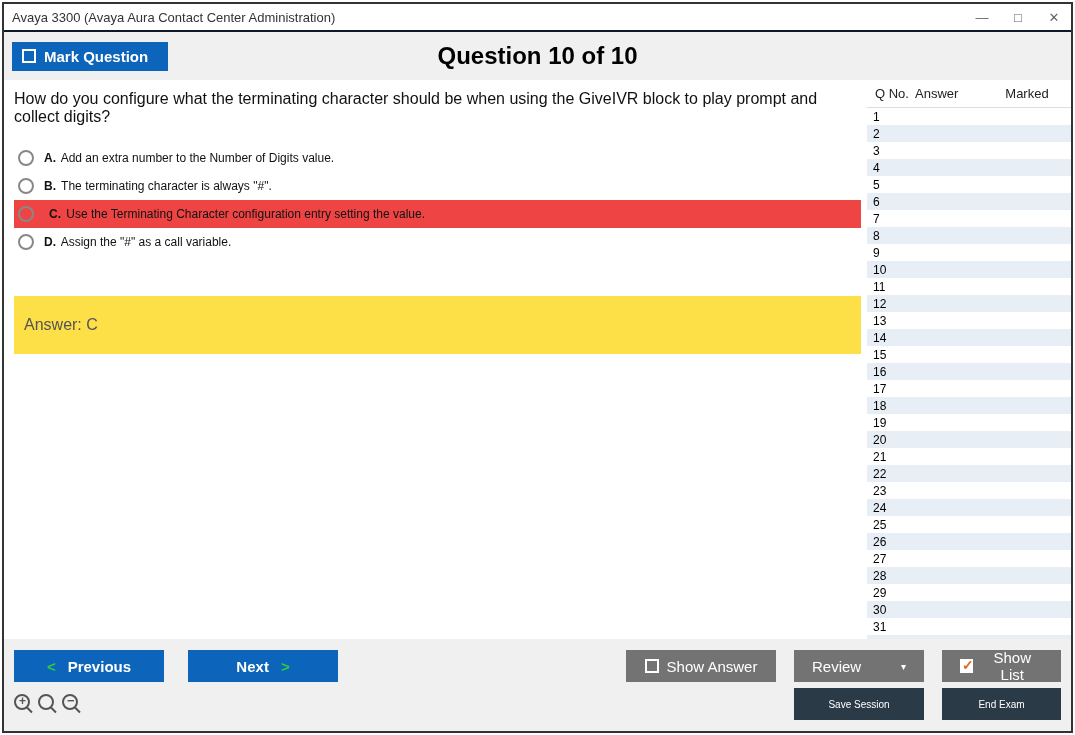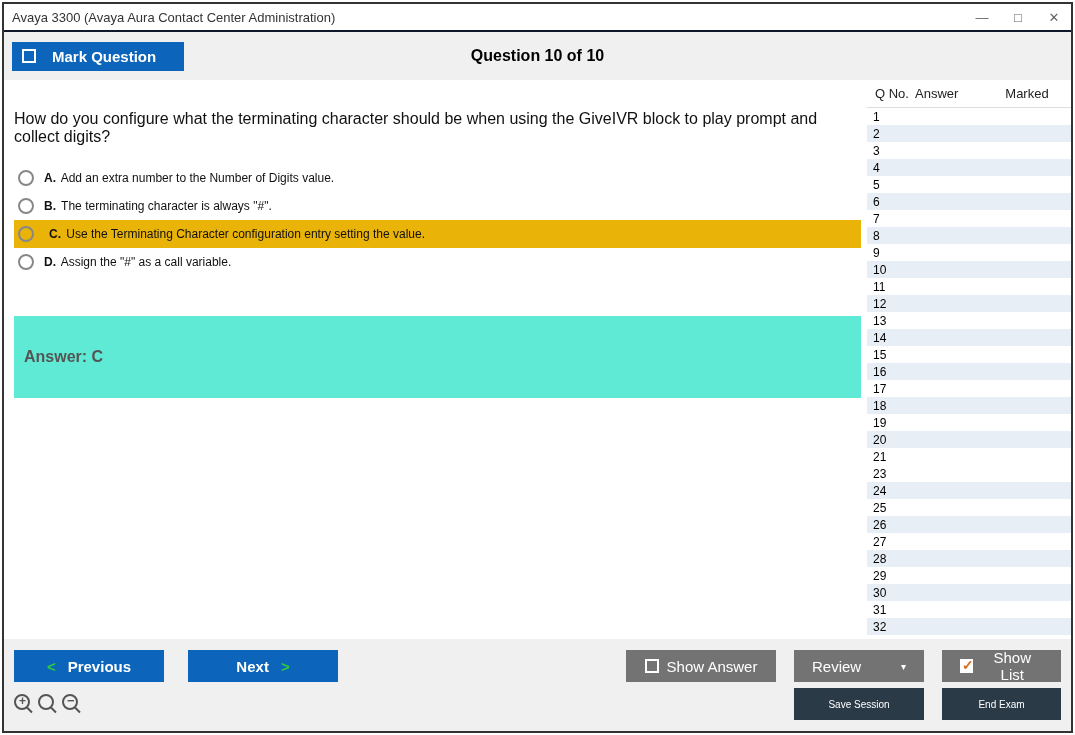--- a/index.html
+++ b/index.html
@@ -12,42 +12,42 @@
     height: 28px; display: flex; align-items: center; justify-content: space-between;
     padding: 0 8px; border-bottom: 2px solid #0f172a; background: #fff; font-size: 13px; color: #333;
   }
   .titlebar .controls { display: flex; gap: 18px; color: #666; font-size: 13px; }
   .titlebar .controls span { cursor: pointer; width: 18px; text-align: center; }
 
   .toolbar {
     height: 48px; background: #f0f0f0; display: flex; align-items: center; position: relative;
   }
   .mark-btn {
-    margin-left: 8px; background: #0c65ba; color: #fff; border: none; padding: 6px 28px 6px 10px;
-    font-size: 15px; font-weight: bold; display: flex; align-items: center; gap: 16px; cursor: pointer;
+    margin-left: 8px; background: #0c65ba; color: #fff; border: none; padding: 6px 20px 6px 10px;
+    font-size: 15px; font-weight: bold; display: flex; align-items: center; gap: 8px; cursor: pointer;
   }
   .mark-btn .chk { width: 14px; height: 14px; border: 2px solid #fff; display: inline-block; }
   .question-counter {
-    position: absolute; left: 50%; transform: translateX(-50%); font-size: 16px; font-weight: bold; color: #000;
+    position: absolute; left: 50%; transform: translateX(-50%); font-size: 24px; font-weight: bold; color: #000;
   }
 
   .body-area { flex: 1; display: flex; overflow: hidden; }
-  .question-panel { flex: 1; padding: 10px 6px 10px 10px; overflow: hidden; margin-top: 20px; }
+  .question-panel { flex: 1; padding: 10px 6px 10px 10px; overflow: hidden; }
   .question-text { font-size: 16px; color: #111; margin-bottom: 18px; }
   .options { display: flex; flex-direction: column; }
   .option {
     display: flex; align-items: center; gap: 10px; padding: 6px 4px; font-size: 12px; color: #111;
     cursor: pointer;
   }
-  .option.selected { background: #eab308; gap: 15px; }
+  .option.selected { background: #ef4444; gap: 15px; }
   .radio { width: 16px; height: 16px; border: 2px solid #888; border-radius: 50%; flex-shrink: 0; }
   .option .letter { font-weight: bold; margin-right: 2px; }
 
   .answer-box {
-    margin-top: 40px; background: #5eead4; padding: 32px 10px; font-size: 16px; font-weight: bold; color: #555;
+    margin-top: 40px; background: #fde047; padding: 20px 10px; font-size: 16px; font-weight: normal; color: #555;
   }
 
   .list-panel {
     width: 204px; border-left: none; display: flex; flex-direction: column; font-size: 13px;
   }
   .list-header {
     display: flex; padding: 6px 2px; color: #222;
   }
   .list-header .col-no { width: 46px; padding-left: 6px; }
   .list-header .col-ans { width: 70px; }
@@ -251,20 +251,25 @@
           <div class="row even">
             <div class="c1">20</div>
             <div class="c2"></div>
             <div class="c3"></div>
           </div>
           <div class="row">
             <div class="c1">21</div>
             <div class="c2"></div>
             <div class="c3"></div>
           </div>
+          <div class="row even">
+            <div class="c1">22</div>
+            <div class="c2"></div>
+            <div class="c3"></div>
+          </div>
           <div class="row">
             <div class="c1">23</div>
             <div class="c2"></div>
             <div class="c3"></div>
           </div>
           <div class="row even">
             <div class="c1">24</div>
             <div class="c2"></div>
             <div class="c3"></div>
           </div>

